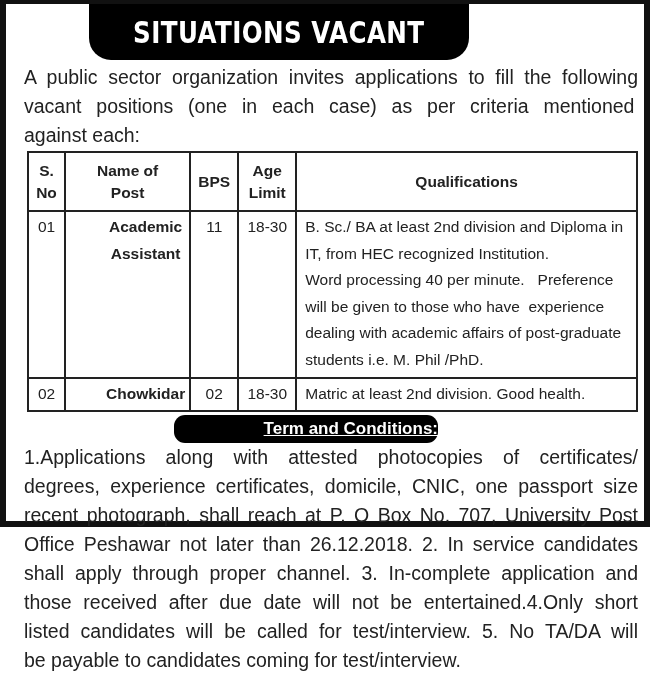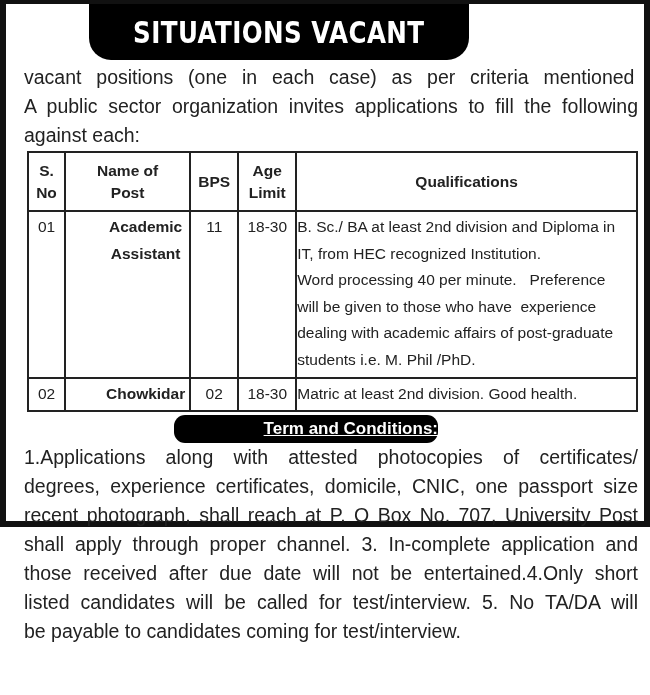--- a/index.html
+++ b/index.html
@@ -23,21 +23,21 @@
     font-size: 19.5px; line-height: 29px; text-align: justify; color: #222;
   }
   .intro span { display: block; white-space: nowrap; }
   .jobs {
     position: absolute; left: 21px; top: 147px; width: 611px;
     border-collapse: collapse; font-size: 15.5px; color: #222;
   }
   .jobs th, .jobs td { border: 2px solid #222; vertical-align: top; }
   .jobs th { font-weight: bold; text-align: center; vertical-align: middle; line-height: 22px; padding: 2px 2px; }
   .jobs td { line-height: 26.5px; padding: 2px 4px; text-align: center; }
-  .jobs td.qual { text-align: left; padding-left: 0; }
+  .jobs td.qual { text-align: left; padding-left: 8px; }
   .jobs td.name { font-weight: bold; padding-left: 40px; }
   .col-sno { width: 37px; } .col-name { width: 104px; } .col-bps { width: 48px; } .col-age { width: 58px; }
   .head-row { height: 59px; }
   .row1 { height: 167px; margin-top: 12px; }
   .row2 { height: 31px; }
   .qual span { display: block; white-space: nowrap; }
   .terms-banner {
     position: absolute; left: 168px; top: 411px; width: 264px; height: 28px;
     background: #000; color: #fff; border-radius: 11px;
     display: flex; align-items: center; justify-content: flex-end;
@@ -54,22 +54,22 @@
 </head>
 <body>
 
 <div class="frame">
 
   <div class="title-banner">
     <span>SITUATIONS VACANT</span>
   </div>
 
   <div class="intro">
+    <span style="text-align:justify;text-align-last:justify;">A public sector organization invites applications to fill the following</span>
     <span style="white-space:pre;word-spacing:2px;">vacant  positions  (one  in  each  case)  as  per  criteria  mentioned</span>
-    <span style="text-align:justify;text-align-last:justify;">A public sector organization invites applications to fill the following</span>
     <span>against each:</span>
   </div>
 
   <table class="jobs">
     <colgroup>
       <col class="col-sno">
         <col class="col-name">
         <col class="col-bps">
         <col class="col-age">
         <col>
@@ -123,19 +123,20 @@
   </table>
 
   <div class="terms-banner">
     <span>Term and Conditions:</span>
   </div>
 
   <div class="terms">
     <span>1.Applications along with attested photocopies of certificates/</span>
     <span>degrees, experience certificates, domicile, CNIC, one passport size</span>
     <span>recent photograph, shall reach at P. O Box No. 707, University Post</span>
+    <span>Office Peshawar not later than 26.12.2018. 2. In service candidates</span>
     <span>shall apply through proper channel. 3. In-complete application and</span>
     <span>those received after due date will not be entertained.4.Only short</span>
     <span>listed candidates will be called for test/interview. 5. No TA/DA will</span>
     <span class="last">be payable to candidates coming for test/interview.</span>
   </div>
 
 </div>
 
 </body></html>

